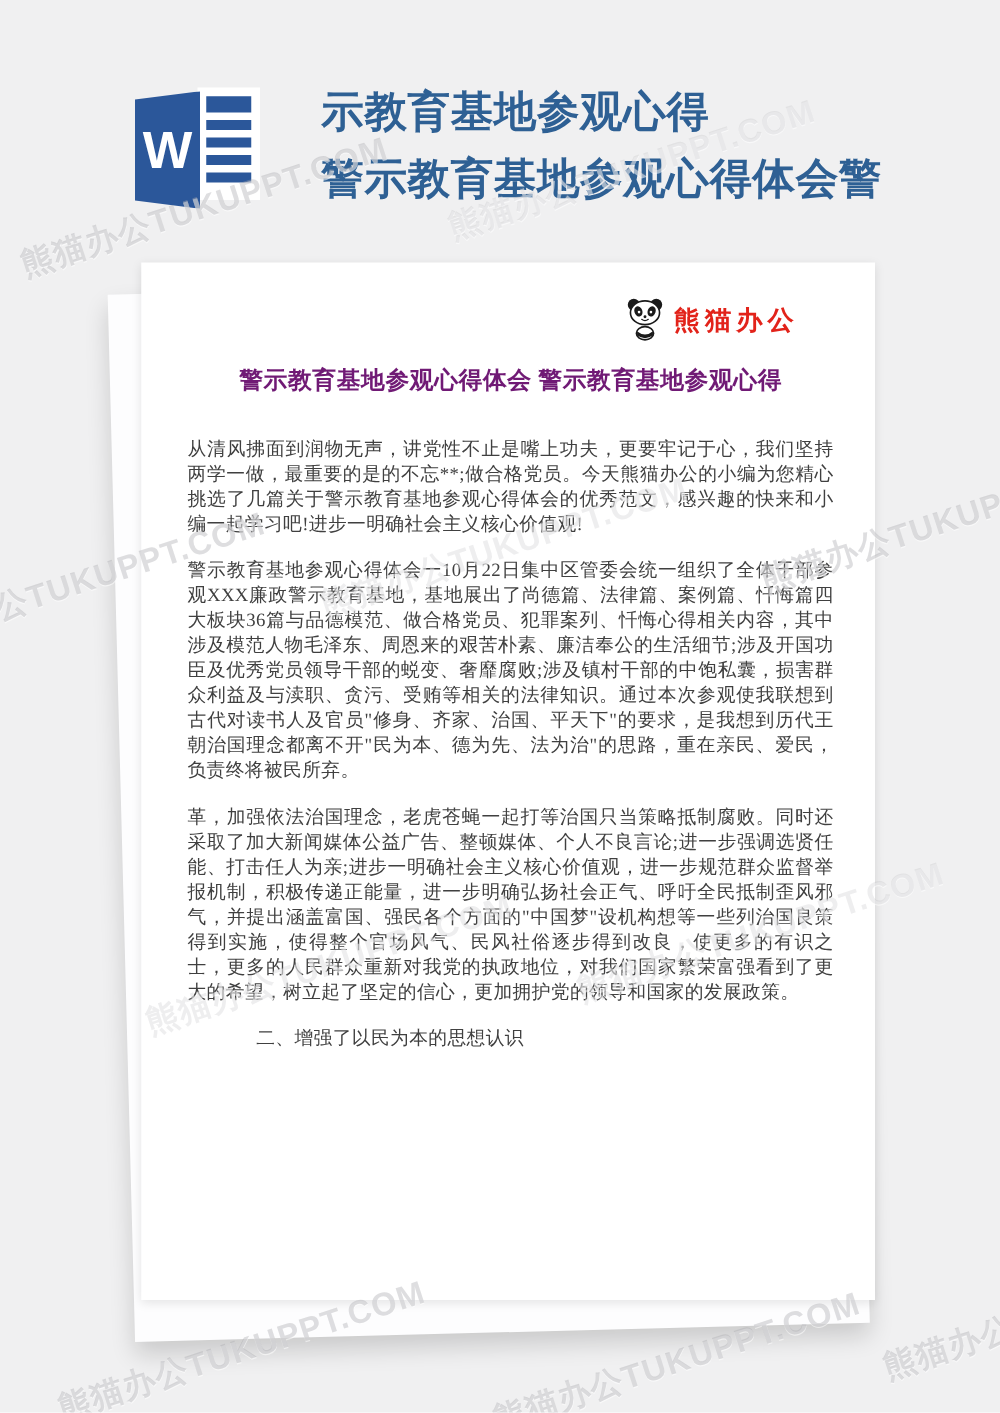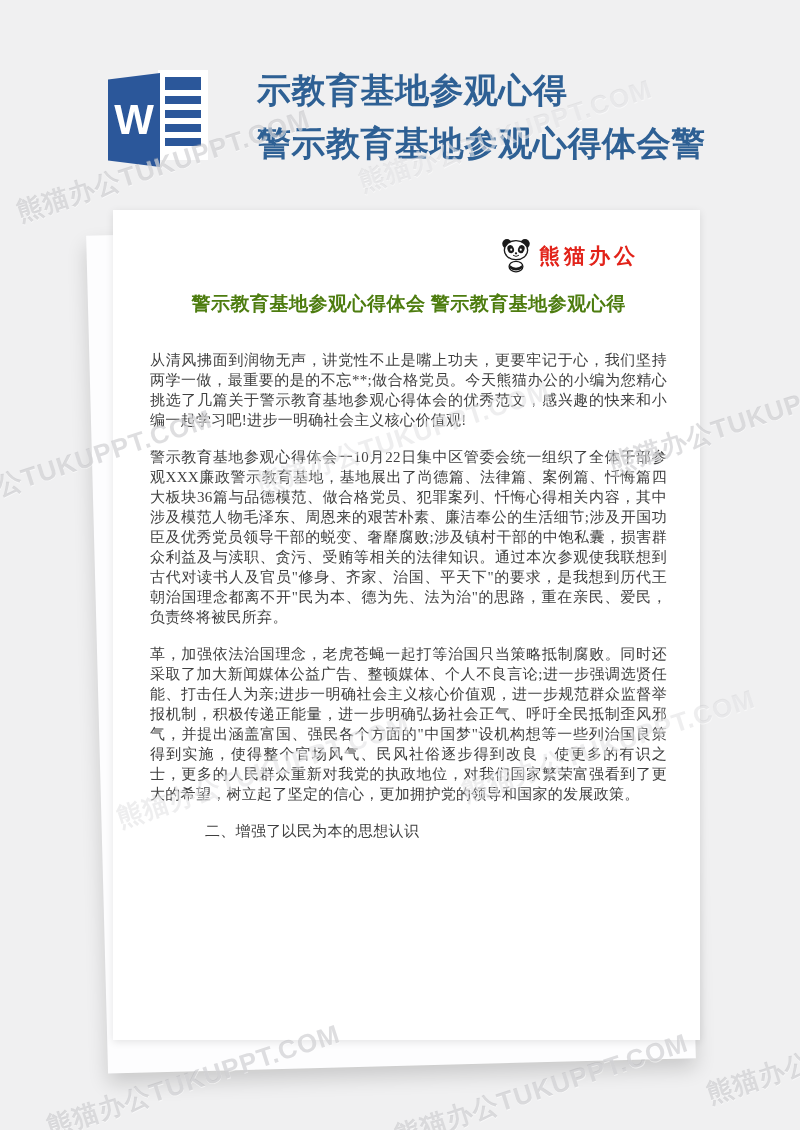--- a/index.html
+++ b/index.html
@@ -59,21 +59,21 @@
   .logo-row { display: flex; justify-content: flex-end; align-items: center; padding-right: 28px; height: 36px; }
   .panda-icon { width: 34px; height: 36px; margin-right: 6px; }
   .logo-text {
     color: #e2231a; font-weight: bold; font-size: 21px; letter-spacing: 4px;
     font-family: "Liberation Sans", sans-serif;
   }
 
   .doc-title {
     text-align: center;
     font-family: "Liberation Serif", "DejaVu Serif", serif;
-    font-weight: bold; font-size: 19px; color: #4d7c0f;
+    font-weight: bold; font-size: 19px; color: #701a75;
     margin-top: 17px; margin-bottom: 33px;
     letter-spacing: 0.5px;
   }
 
   .doc-body {
     font-family: "Liberation Serif", "DejaVu Serif", serif;
     font-size: 15px; line-height: 20px; color: #404040;
     text-align: justify; letter-spacing: 0.3px;
   }
   .para { margin-bottom: 17px; }

